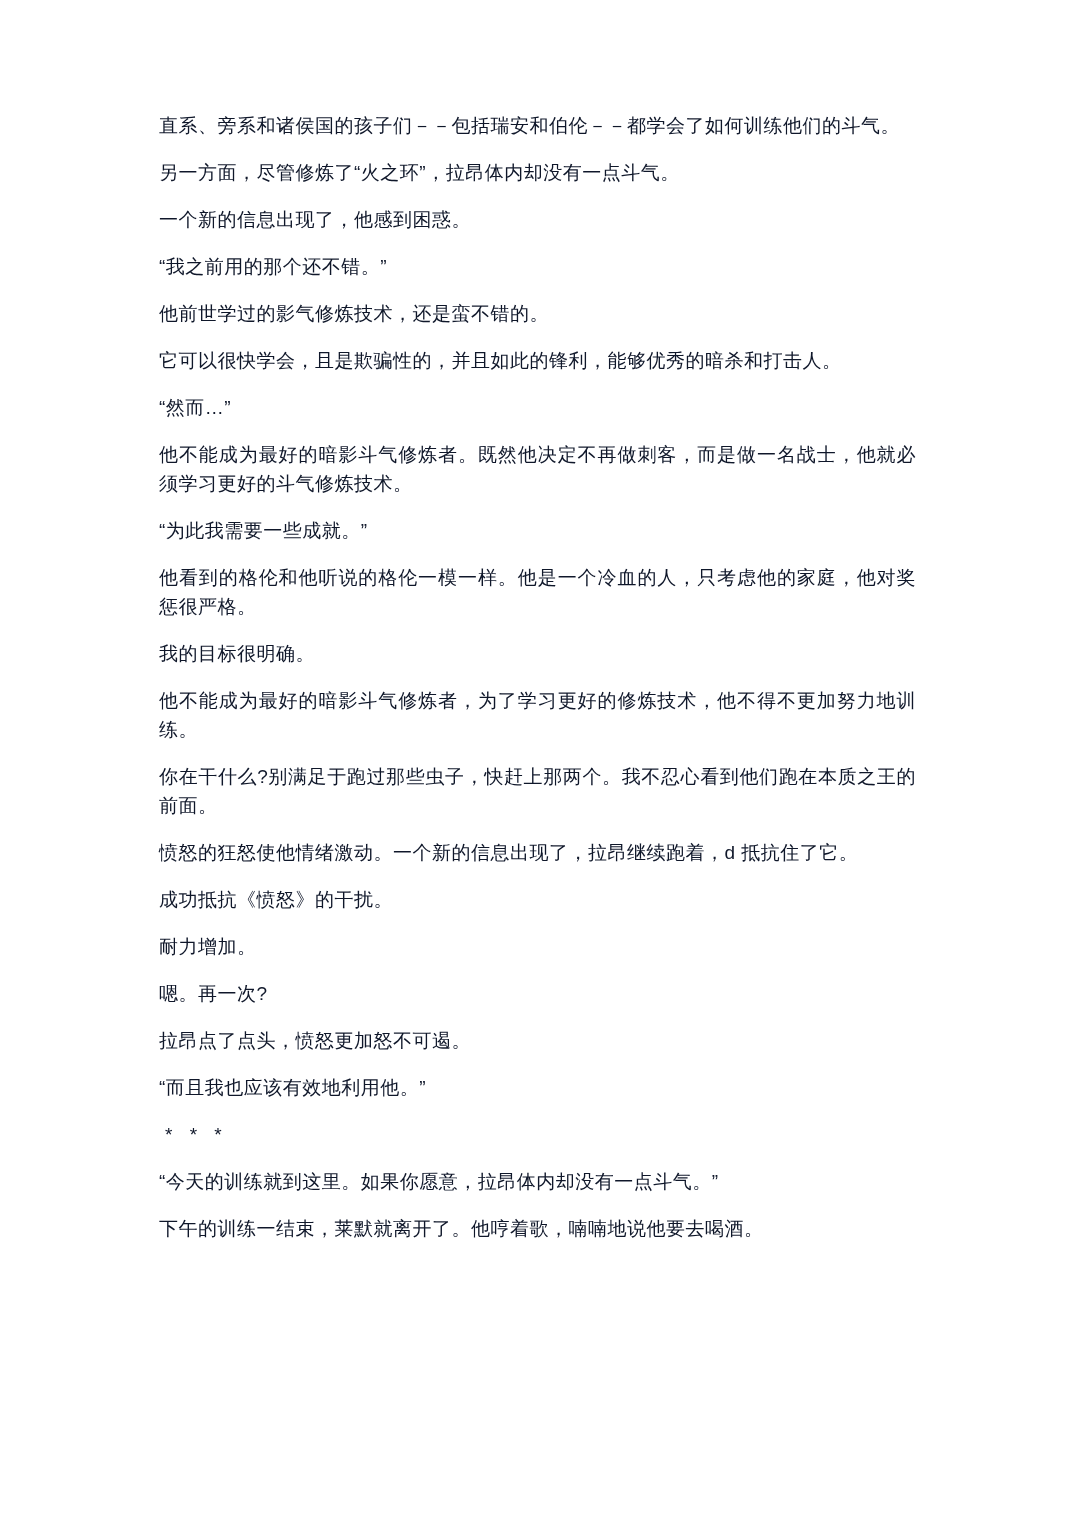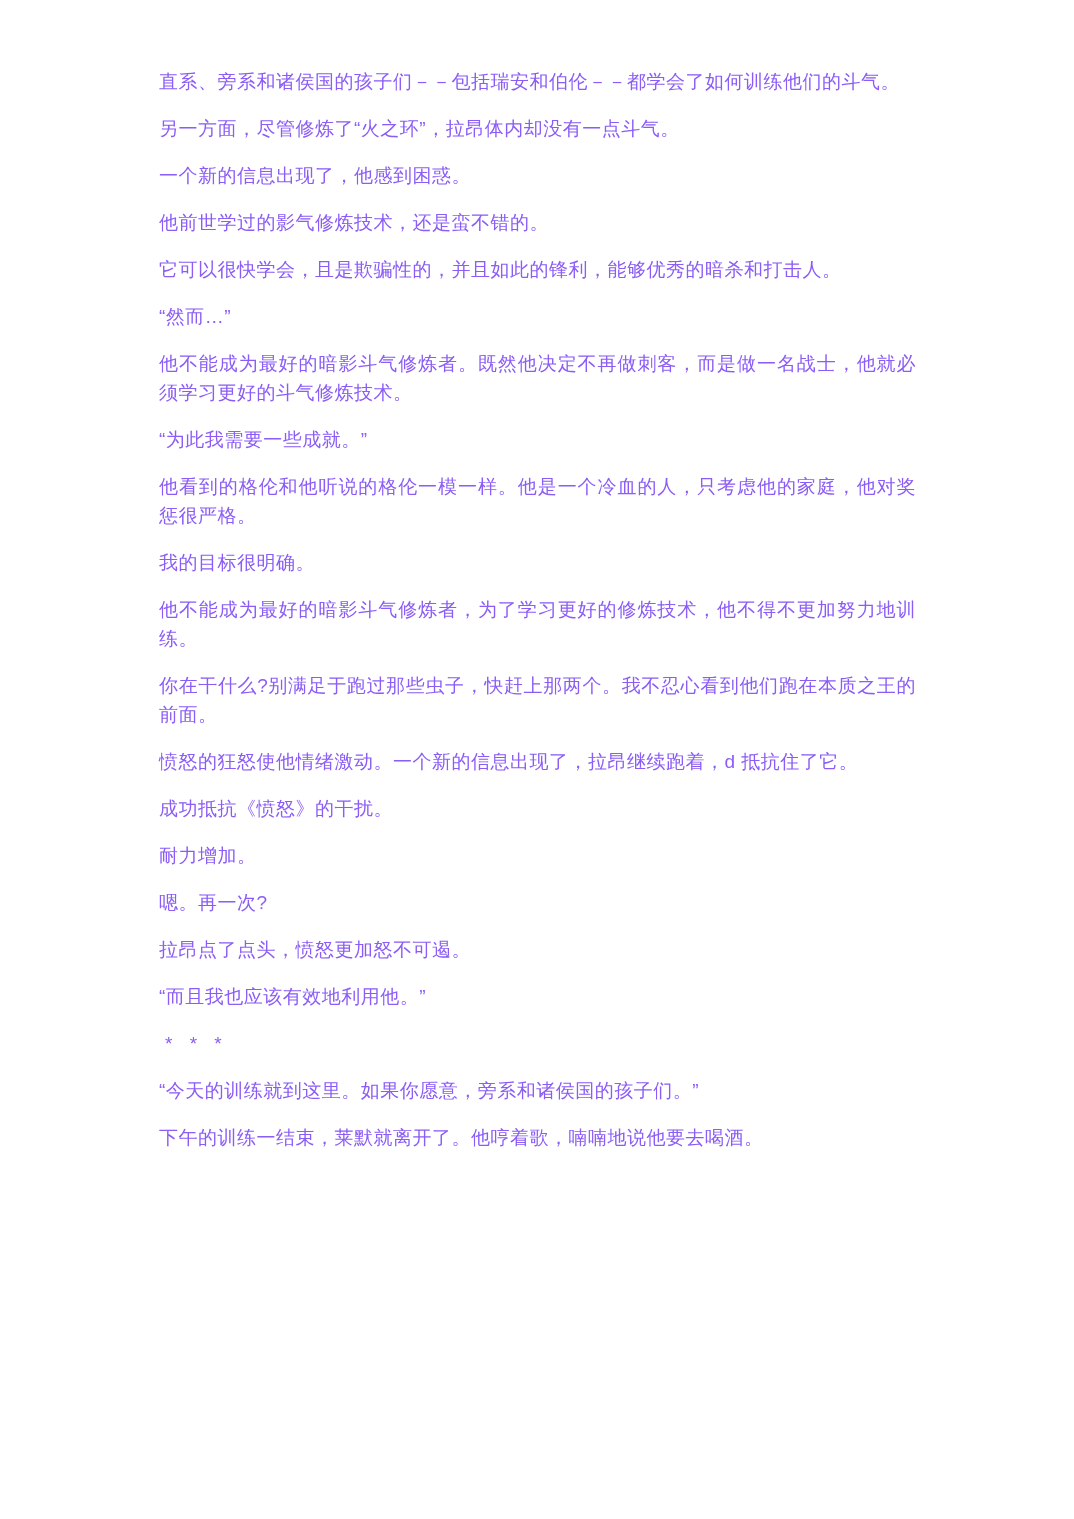--- a/index.html
+++ b/index.html
@@ -13,22 +13,22 @@
     overflow: hidden;
   }
   .page {
     box-sizing: border-box;
     width: 1074px;
     height: 1519px;
     background: #ffffff;
   }
   .article {
     box-sizing: border-box;
-    padding: 67px 158px 40px 159px;
-    color: #8b5cf6;
+    padding: 111px 158px 40px 159px;
+    color: #0f172a;
     font-family: "Liberation Sans", sans-serif;
     font-size: 19px;
     line-height: 29px;
     letter-spacing: 0.5px;
     text-align: justify;
   }
   .para {
     margin: 0 0 18px 0;
   }
   .para.separator {
@@ -38,32 +38,33 @@
   }
 </style>
 </head>
 <body>
 
 <div class="page">
   <div class="article">
       <p class="para">直系、旁系和诸侯国的孩子们－－包括瑞安和伯伦－－都学会了如何训练他们的斗气。</p>
       <p class="para">另一方面，尽管修炼了“火之环”，拉昂体内却没有一点斗气。</p>
       <p class="para">一个新的信息出现了，他感到困惑。</p>
+      <p class="para">“我之前用的那个还不错。”</p>
       <p class="para">他前世学过的影气修炼技术，还是蛮不错的。</p>
       <p class="para">它可以很快学会，且是欺骗性的，并且如此的锋利，能够优秀的暗杀和打击人。</p>
       <p class="para">“然而…”</p>
       <p class="para">他不能成为最好的暗影斗气修炼者。既然他决定不再做刺客，而是做一名战士，他就必须学习更好的斗气修炼技术。</p>
       <p class="para">“为此我需要一些成就。”</p>
       <p class="para">他看到的格伦和他听说的格伦一模一样。他是一个冷血的人，只考虑他的家庭，他对奖惩很严格。</p>
       <p class="para">我的目标很明确。</p>
       <p class="para">他不能成为最好的暗影斗气修炼者，为了学习更好的修炼技术，他不得不更加努力地训练。</p>
       <p class="para">你在干什么?别满足于跑过那些虫子，快赶上那两个。我不忍心看到他们跑在本质之王的前面。</p>
       <p class="para">愤怒的狂怒使他情绪激动。一个新的信息出现了，拉昂继续跑着，d 抵抗住了它。</p>
       <p class="para">成功抵抗《愤怒》的干扰。</p>
       <p class="para">耐力增加。</p>
       <p class="para">嗯。再一次?</p>
       <p class="para">拉昂点了点头，愤怒更加怒不可遏。</p>
       <p class="para">“而且我也应该有效地利用他。”</p>
       <p class="para separator">* * *</p>
-      <p class="para">“今天的训练就到这里。如果你愿意，旁系和诸侯国的孩子们。”</p>
+      <p class="para">“今天的训练就到这里。如果你愿意，拉昂体内却没有一点斗气。”</p>
       <p class="para">下午的训练一结束，莱默就离开了。他哼着歌，喃喃地说他要去喝酒。</p>
     </div>
 </div>
 
 </body></html>

